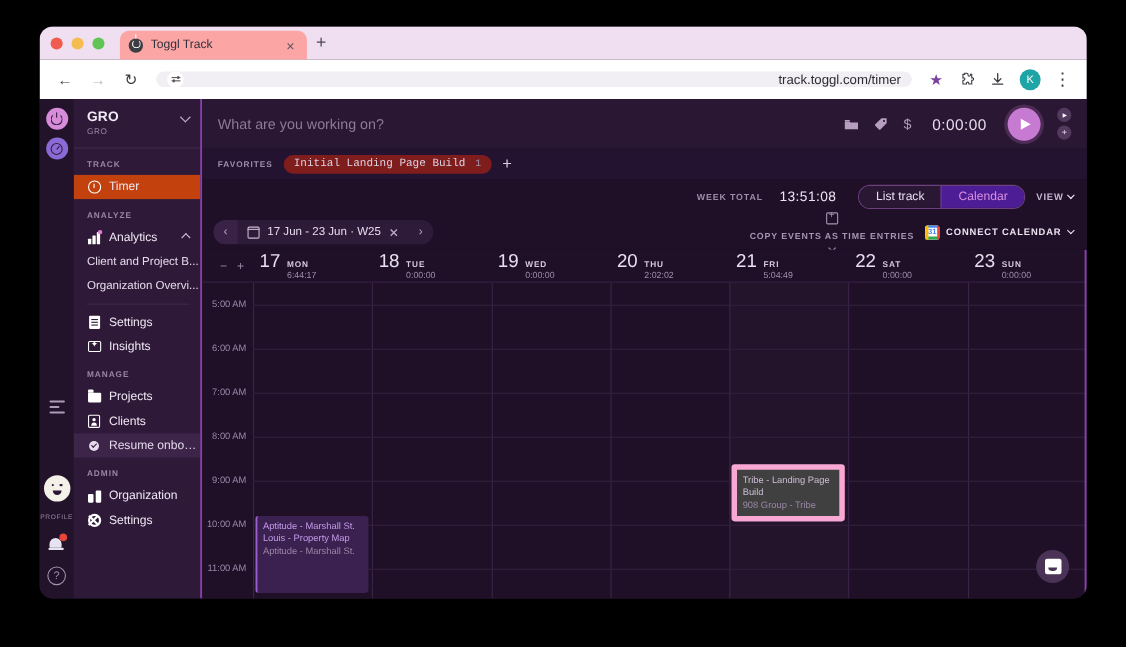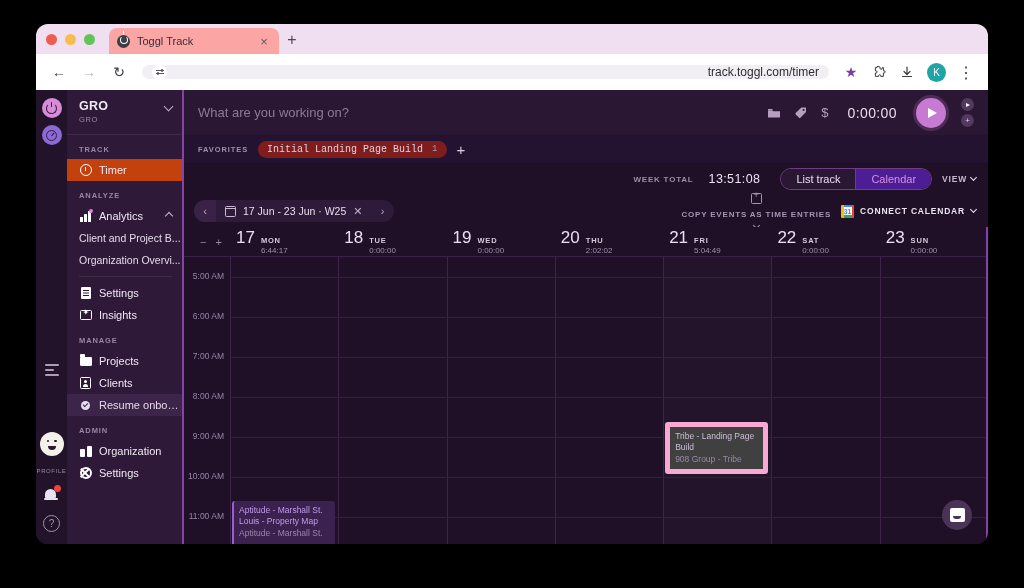--- a/index.html
+++ b/index.html
@@ -412,21 +412,21 @@
   #col-lines { position: absolute; left: 46px; right: 0; top: 0; bottom: 0; display: flex; }
   .col-cell { flex: 1; border-left: 1px solid #3b2447; position: relative; }
   .col-cell.today { background: rgba(255,255,255,0.018); }
 
   .event {
     position: absolute; border-radius: 3px; padding: 4px 5px;
     font-size: 8.5px; line-height: 1.35; overflow: hidden;
     cursor: pointer;
   }
   .event.cal-event { background: #404040; color: #cdbdd6; border: 5px solid #f9a8d4; }
-  .event.time-entry { background: #3a2150; color: #c49ae8; border-left: 2.5px solid #9b5fd0; margin-top: 32px; }
+  .event.time-entry { background: #3a2150; color: #c49ae8; border-left: 2.5px solid #9b5fd0; }
   .event .sub { color: #9a86a6; }
 
   #chat-launcher {
     position: absolute; right: 16px; bottom: 14px;
     width: 30px; height: 30px; border-radius: 50%;
     background: #4b3357; display: flex; align-items: center; justify-content: center;
     cursor: pointer; z-index: 6;
   }
   #chat-launcher .bubble {
     width: 15px; height: 14px; background: #fff; border-radius: 2px; position: relative;

